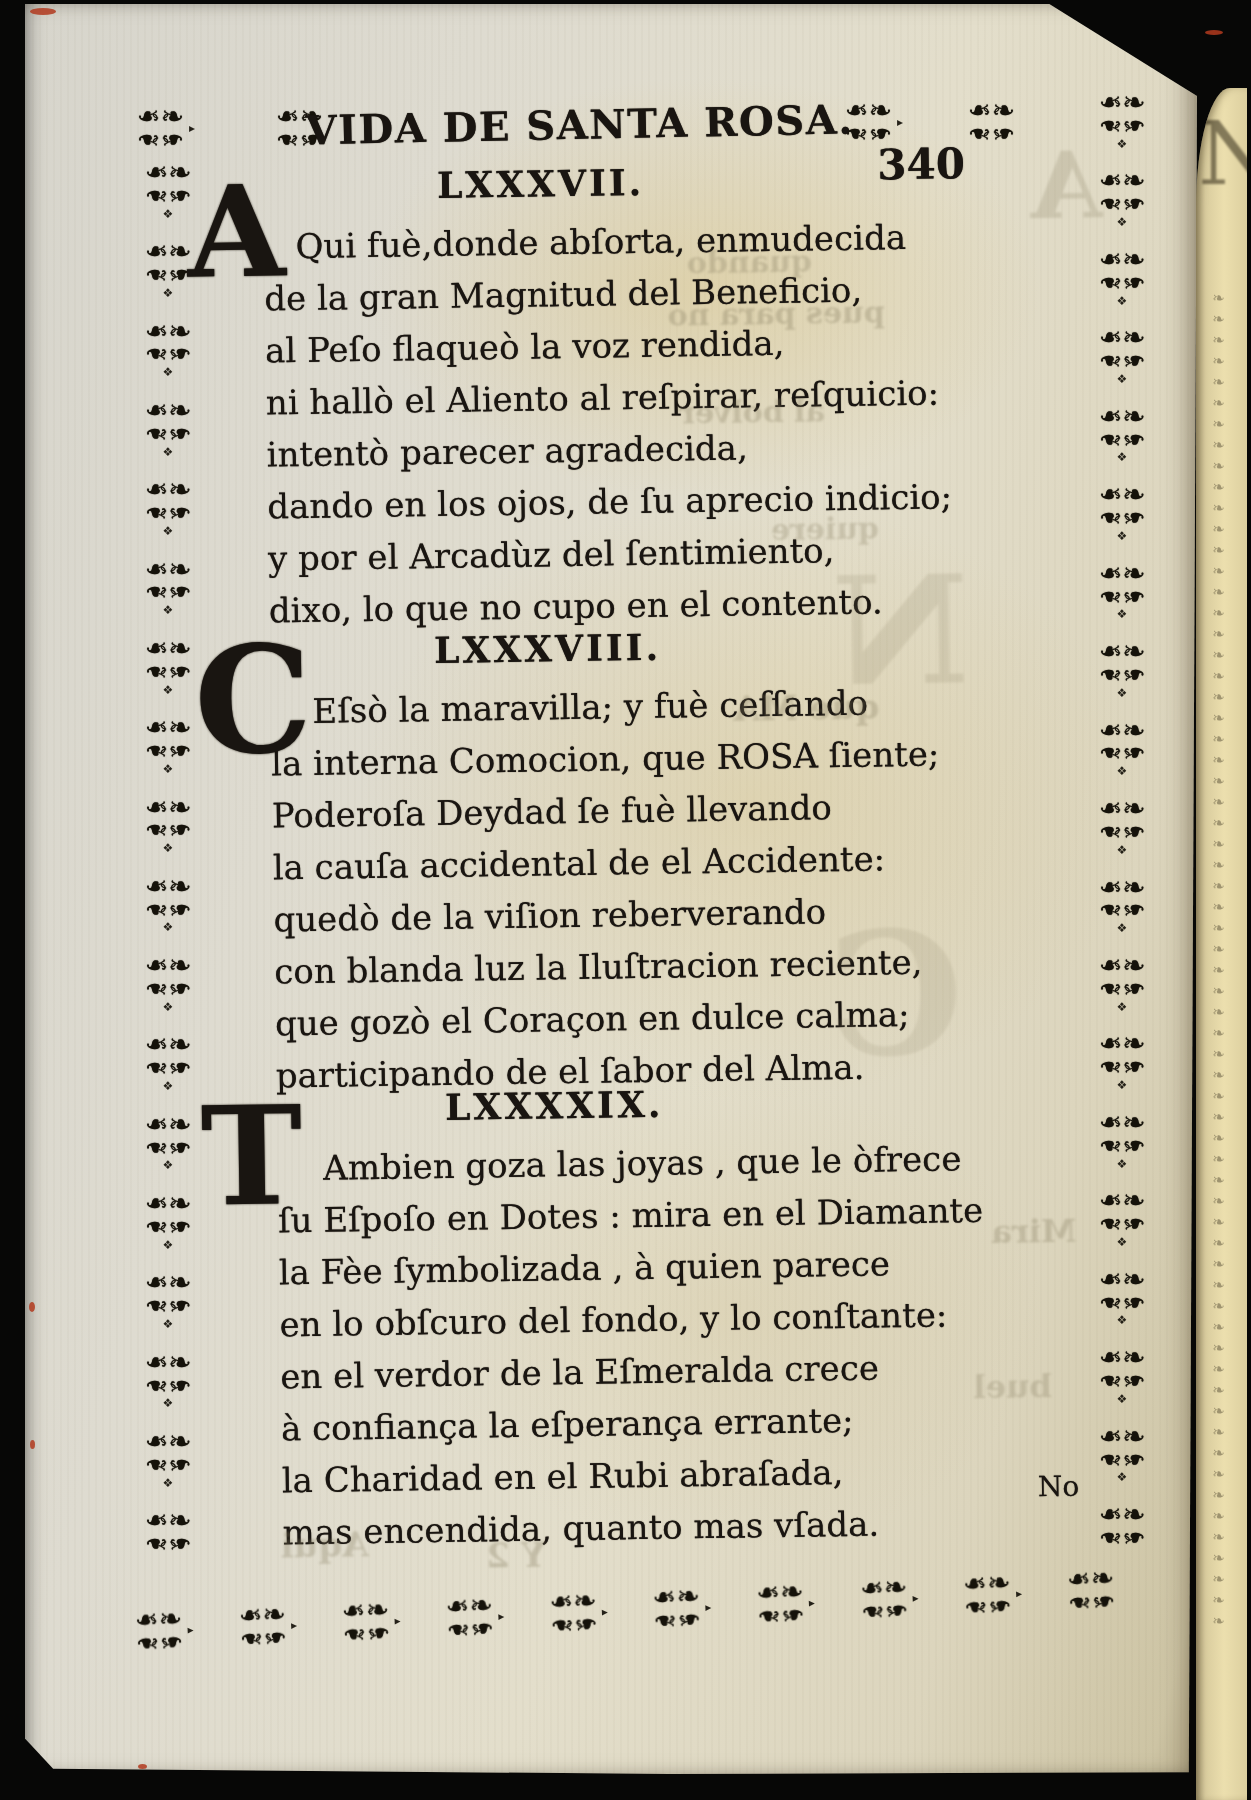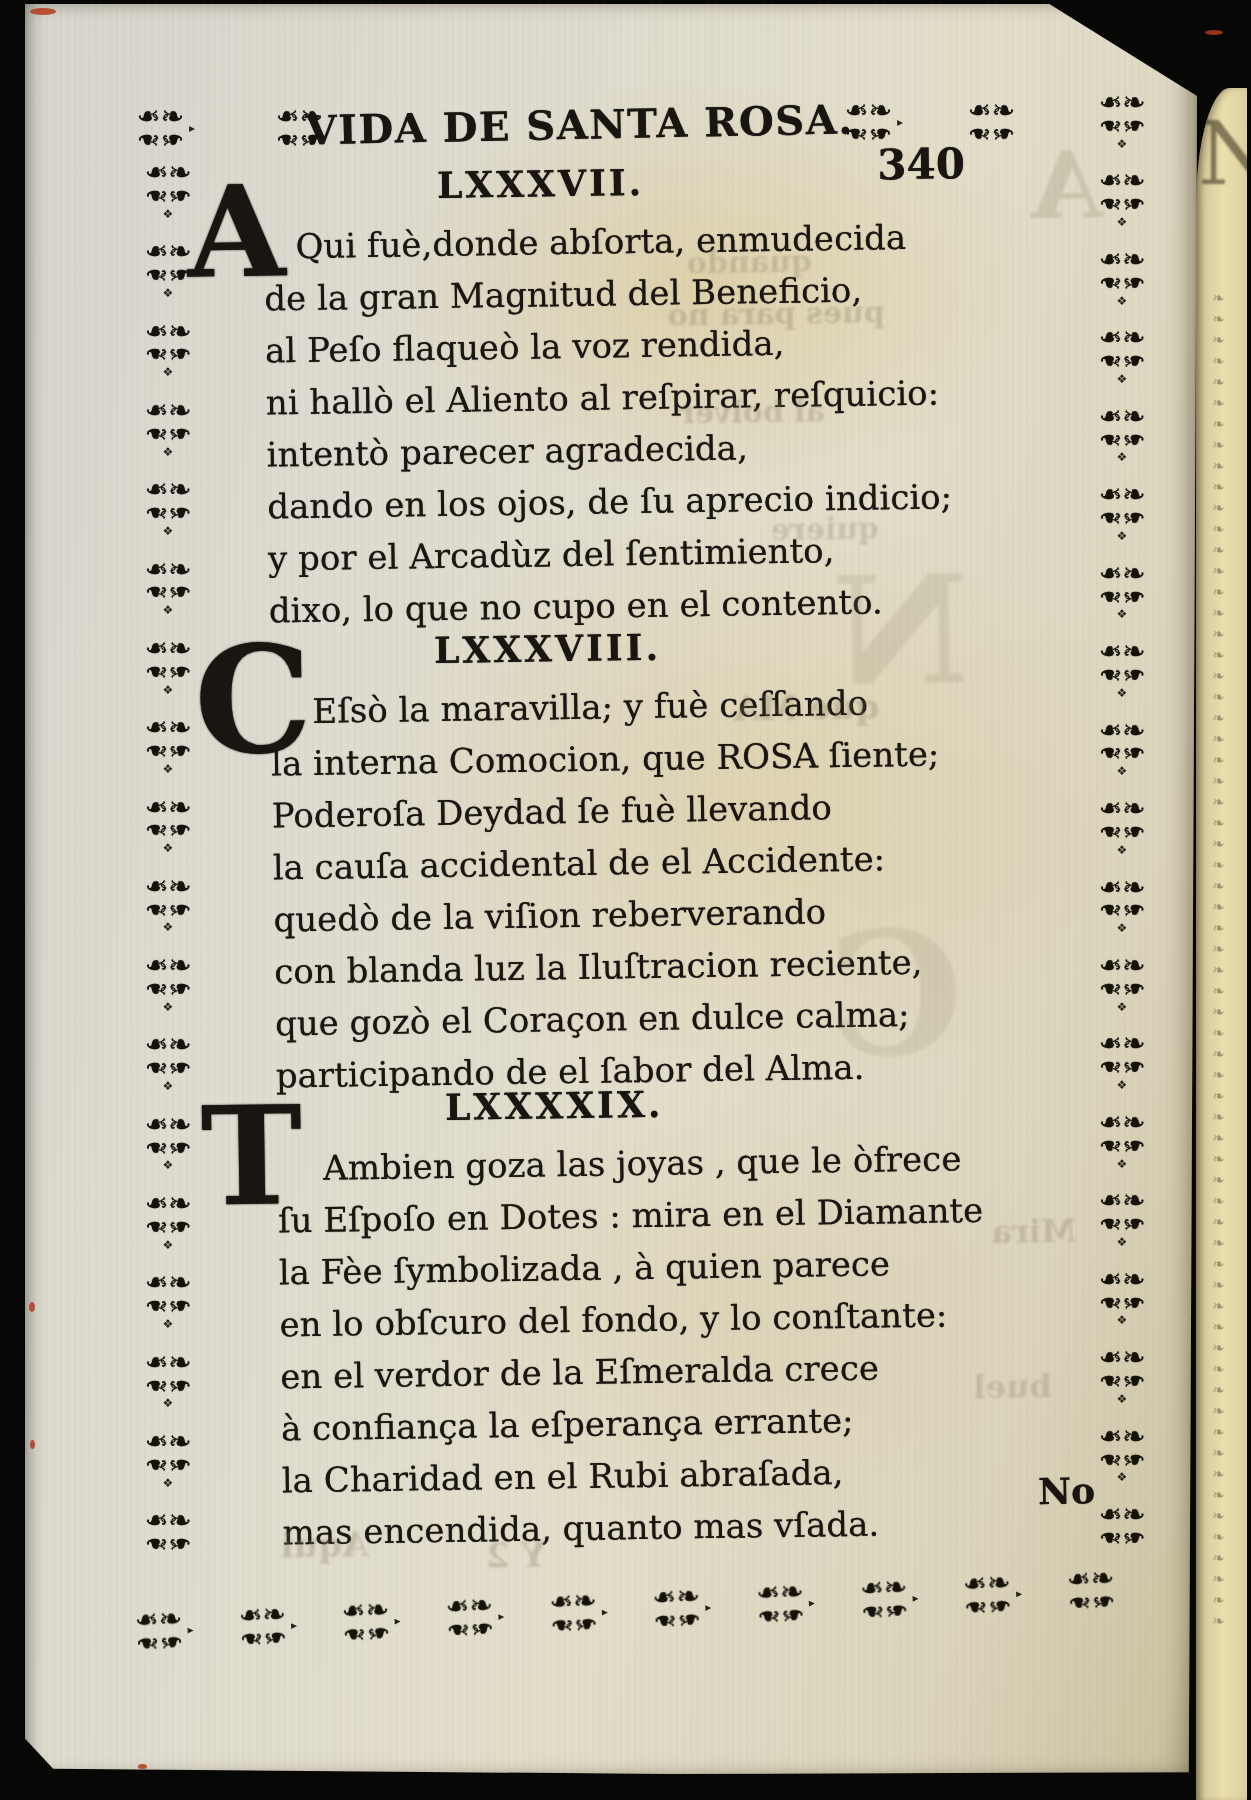--- a/index.html
+++ b/index.html
@@ -92,21 +92,21 @@
     position:absolute;left:-4px;font-weight:bold;line-height:1;
     text-shadow:0 0 2px rgba(20,14,6,.9);
   }
   .s1 .cap{font-size:126px;top:-52px;}
   .s2 .cap{font-size:148px;top:-60px;}
   .s3 .cap{font-size:136px;top:-55px;}
   .s1 .line.first{padding-left:104px;}
   .s2 .line.first{padding-left:114px;}
   .s3 .line.first{padding-left:118px;}
   .catchword{
-    position:absolute;left:993px;top:1478px;font-size:36px;font-weight:bold;
+    position:absolute;left:993px;top:1478px;font-size:28px;font-weight:normal;
     text-shadow:0 0 1px rgba(20,14,6,.8);
   }
   
   .ghost{
     position:absolute;color:#847b5e;filter:blur(1.2px);
     transform:scaleX(-1);font-weight:bold;white-space:nowrap;
   }
   .g1{left:660px;top:248px;font-size:30px;opacity:.30;}
   .g2{left:640px;top:300px;font-size:30px;opacity:.32;}
   .g3{left:650px;top:398px;font-size:30px;opacity:.30;}

